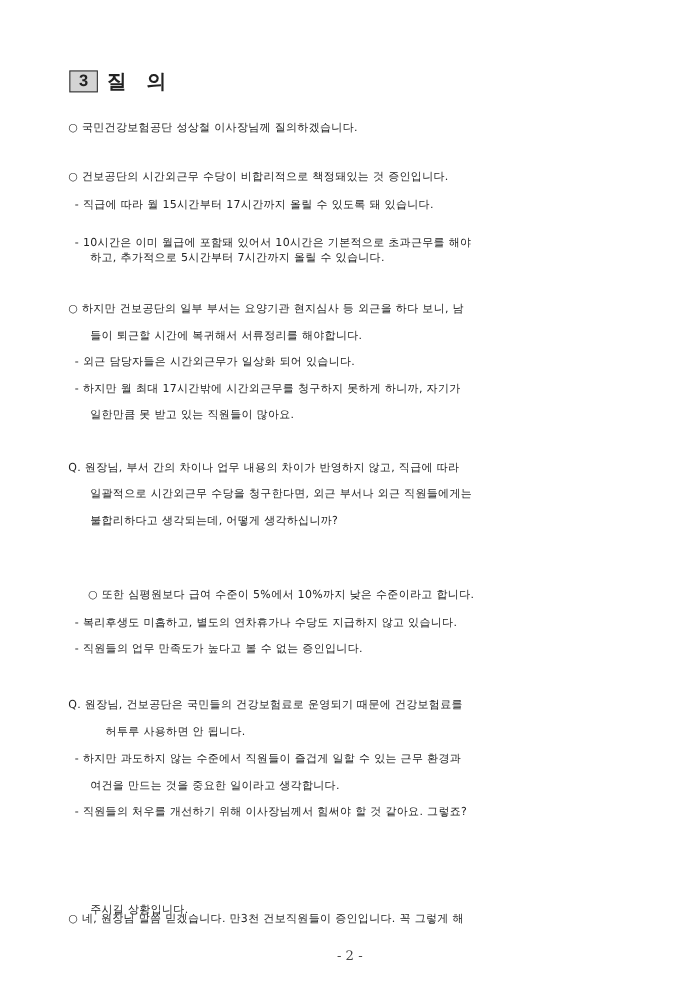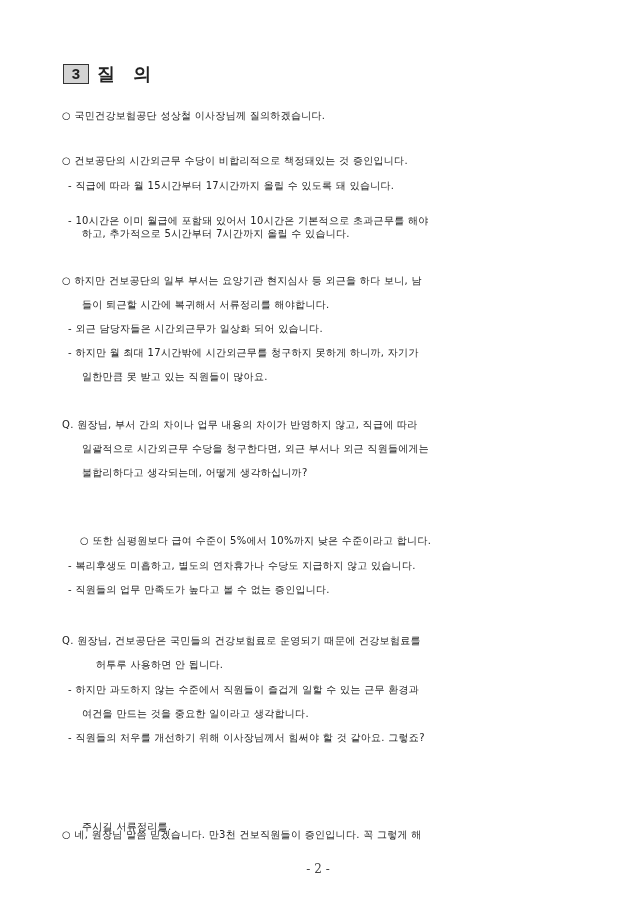--- a/index.html
+++ b/index.html
@@ -40,17 +40,17 @@
       <div class="line" style="left: 82px; top: 466px;">불합리하다고 생각되는데, 어떻게 생각하십니까?</div>
       <div class="line" style="left: 62px; top: 534px; margin-left: 18px;">○ 또한 심평원보다 급여 수준이 5%에서 10%까지 낮은 수준이라고 합니다.</div>
       <div class="line" style="left: 68px; top: 559px;">- 복리후생도 미흡하고, 별도의 연차휴가나 수당도 지급하지 않고 있습니다.</div>
       <div class="line" style="left: 68px; top: 583px;">- 직원들의 업무 만족도가 높다고 볼 수 없는 증인입니다.</div>
       <div class="line" style="left: 62px; top: 634px;">Q. 원장님, 건보공단은 국민들의 건강보험료로 운영되기 때문에 건강보험료를</div>
       <div class="line" style="left: 96px; top: 658px;">허투루 사용하면 안 됩니다.</div>
       <div class="line" style="left: 68px; top: 683px;">- 하지만 과도하지 않는 수준에서 직원들이 즐겁게 일할 수 있는 근무 환경과</div>
       <div class="line" style="left: 82px; top: 707px;">여건을 만드는 것을 중요한 일이라고 생각합니다.</div>
       <div class="line" style="left: 68px; top: 731px;">- 직원들의 처우를 개선하기 위해 이사장님께서 힘써야 할 것 같아요. 그렇죠?</div>
       <div class="line" style="left: 62px; top: 796px; margin-top: 32px;">○ 네, 원장님 말씀 믿겠습니다. 만3천 건보직원들이 증인입니다. 꼭 그렇게 해</div>
-      <div class="line" style="left: 82px; top: 820px;">주시길 서류정리를.</div>
+      <div class="line" style="left: 82px; top: 820px;">주시길 상황입니다.</div>
     </div>
 
   <div class="footer">- 2 -</div>
 </div>
 
 </body></html>

